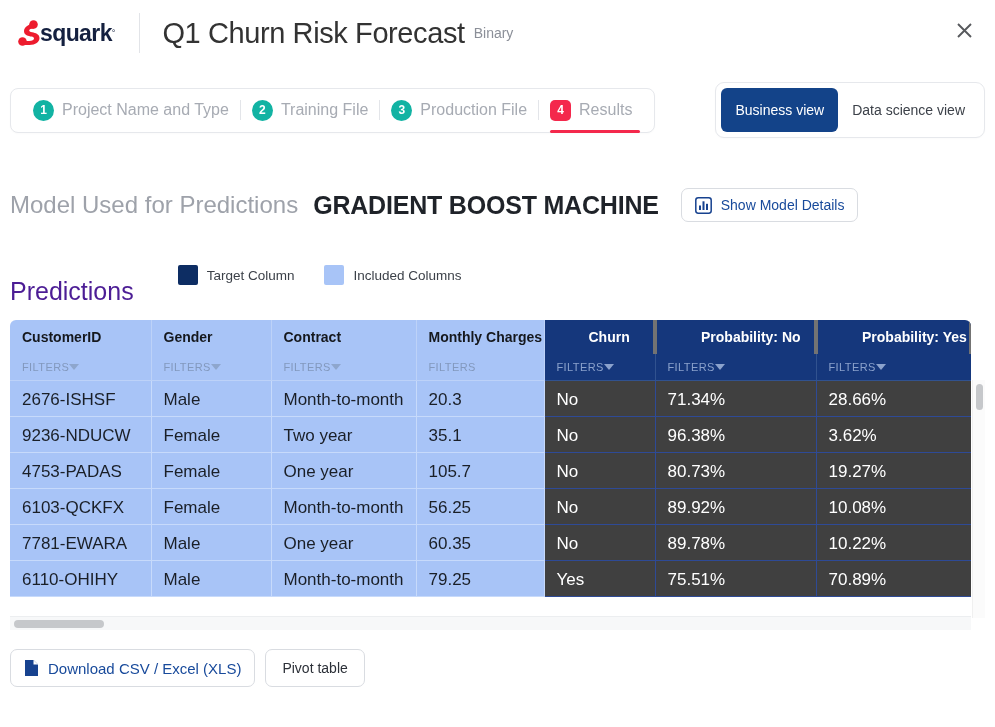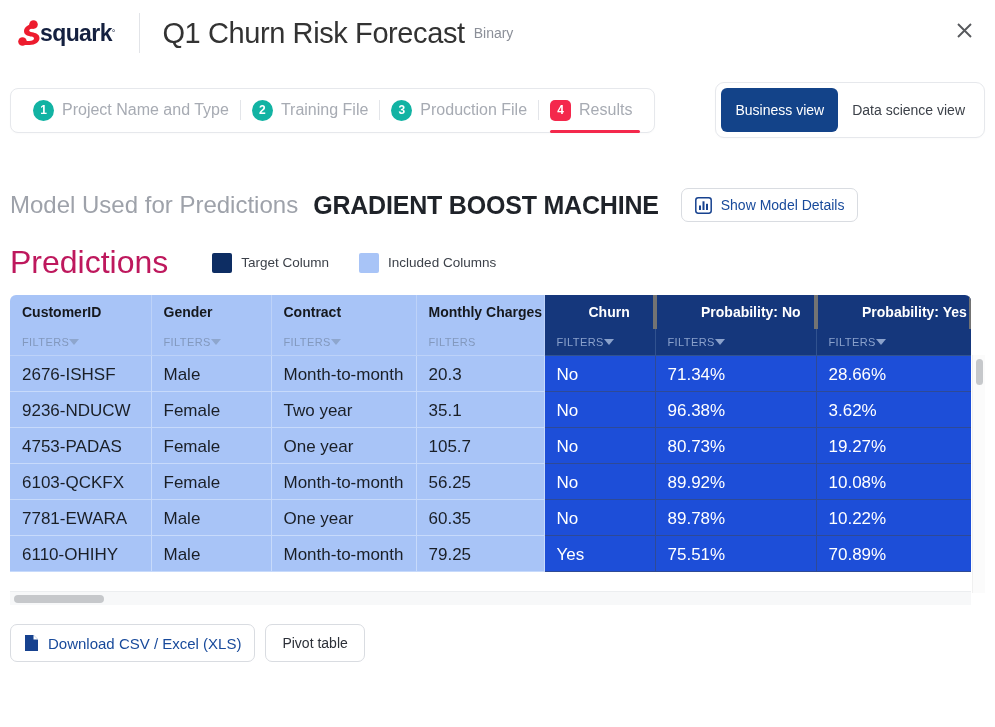--- a/index.html
+++ b/index.html
@@ -100,21 +100,21 @@
     background: #fff; height: 34px; padding: 0 13px;
     cursor: pointer; font-family: inherit;
   }
   .model-btn-text { font-size: 14px; color: #184a9b; }
 
   
   .pred-row {
     display: flex; align-items: center;
     padding: 0 10px; margin-top: 22px;
   }
-  .pred-title { font-size: 32px; color: #be185d; }
+  .pred-title { font-size: 25px; color: #4c1d95; margin-top: 33px; }
   .legend { display: flex; align-items: center; margin-left: 44px; gap: 9px; }
   .legend + .legend { margin-left: 30px; }
   .swatch { width: 20px; height: 20px; border-radius: 2px; }
   .legend-text { font-size: 13.5px; color: #3c4149; }
 
   
   .table-wrap {
     position: relative;
     margin: 14px 10px 0 10px;
     height: 310px;
@@ -165,21 +165,21 @@
 
   tbody td {
     background: #a8c4f7; color: #1a1f27;
     font-size: 17px; height: 36px;
     padding: 4px 0 0 12px;
     border-right: 1px solid #c7dafb;
     border-bottom: 1px solid #c7dafb;
     white-space: nowrap; overflow: hidden; text-overflow: ellipsis;
   }
   tbody td.dark {
-    background: #1d4ed8; color: #ffffff;
+    background: #404040; color: #ffffff;
     border-right: 1px solid #2e4a96;
     border-bottom: 1px solid #2e4a96;
   }
 
   
   .vscroll {
     position: absolute; right: 0; top: 60px; bottom: 12px; width: 13px;
     background: #fbfbfb; border-left: 1px solid #f0f0f0;
   }
   .vthumb {

